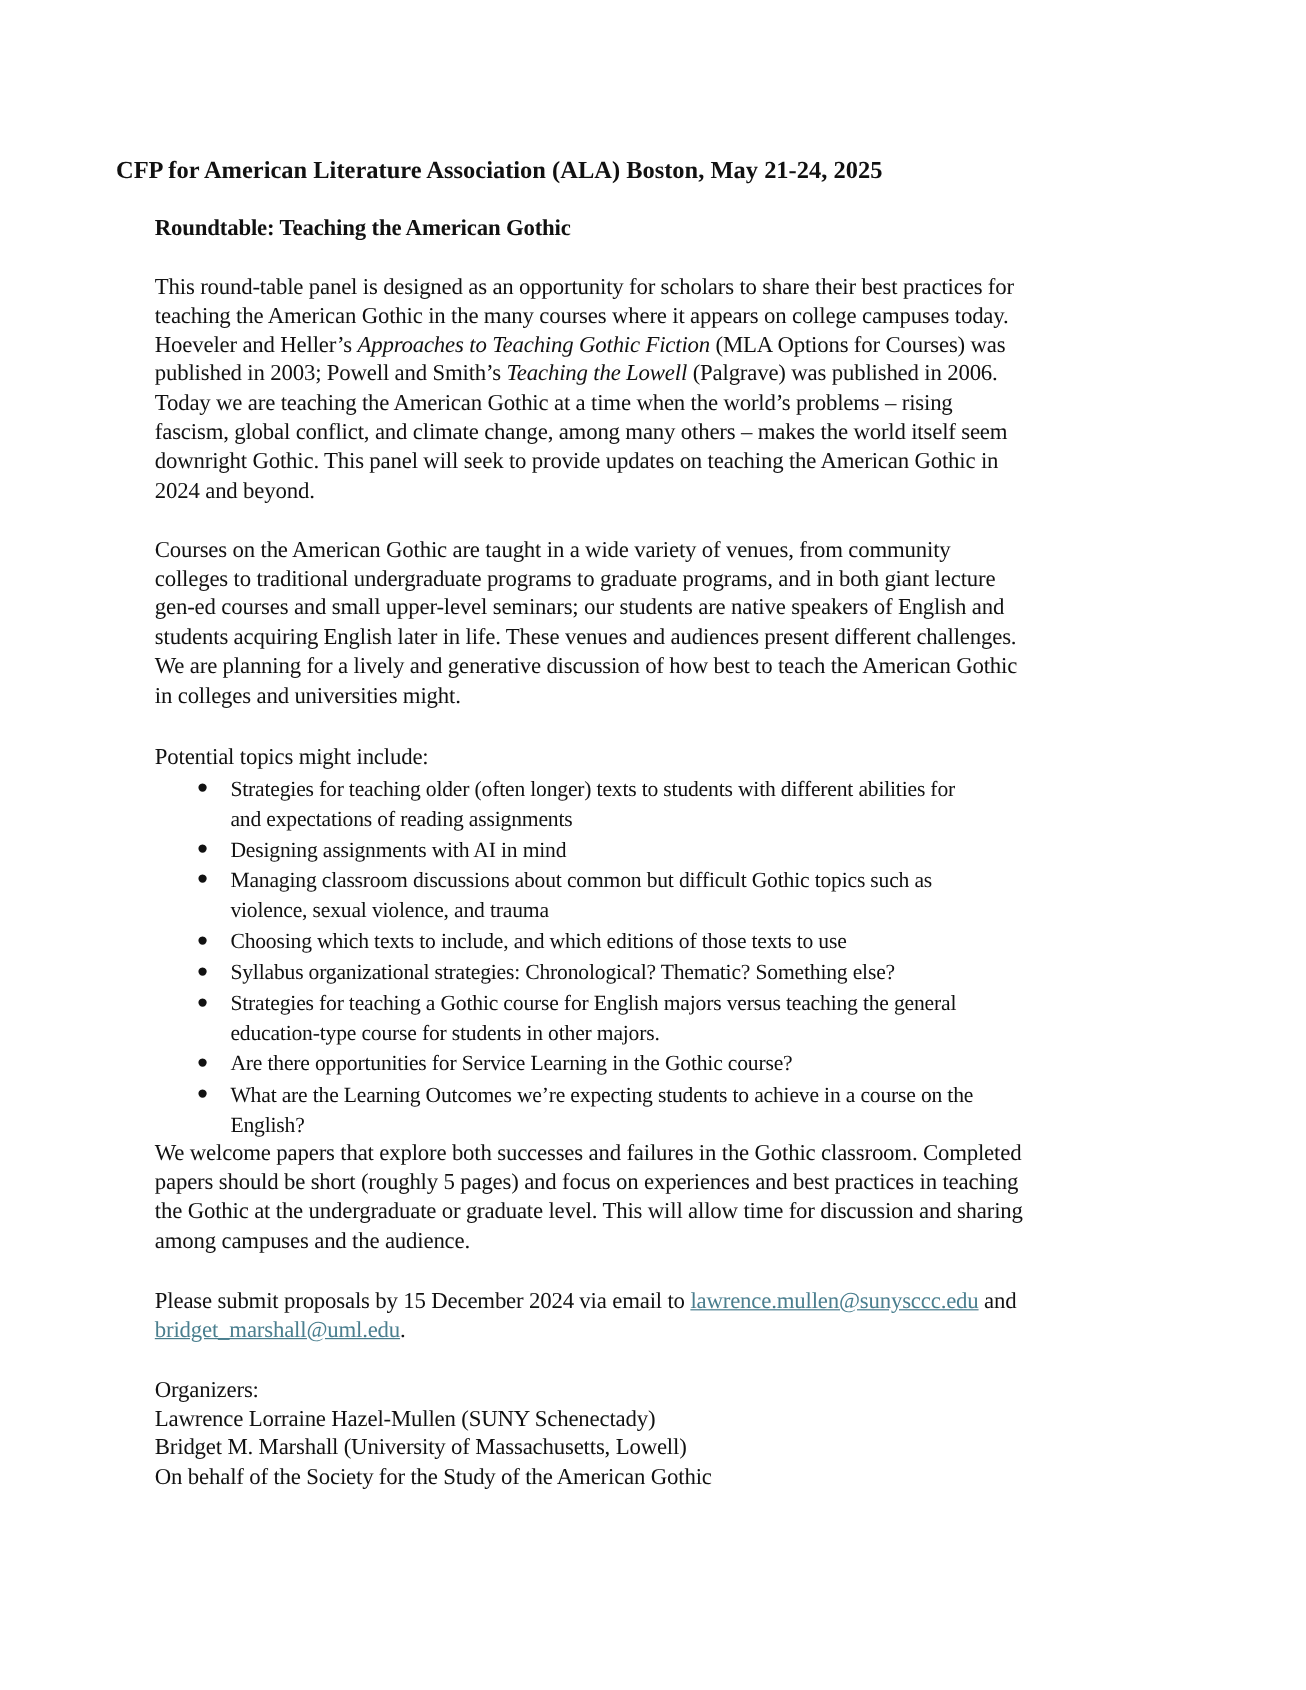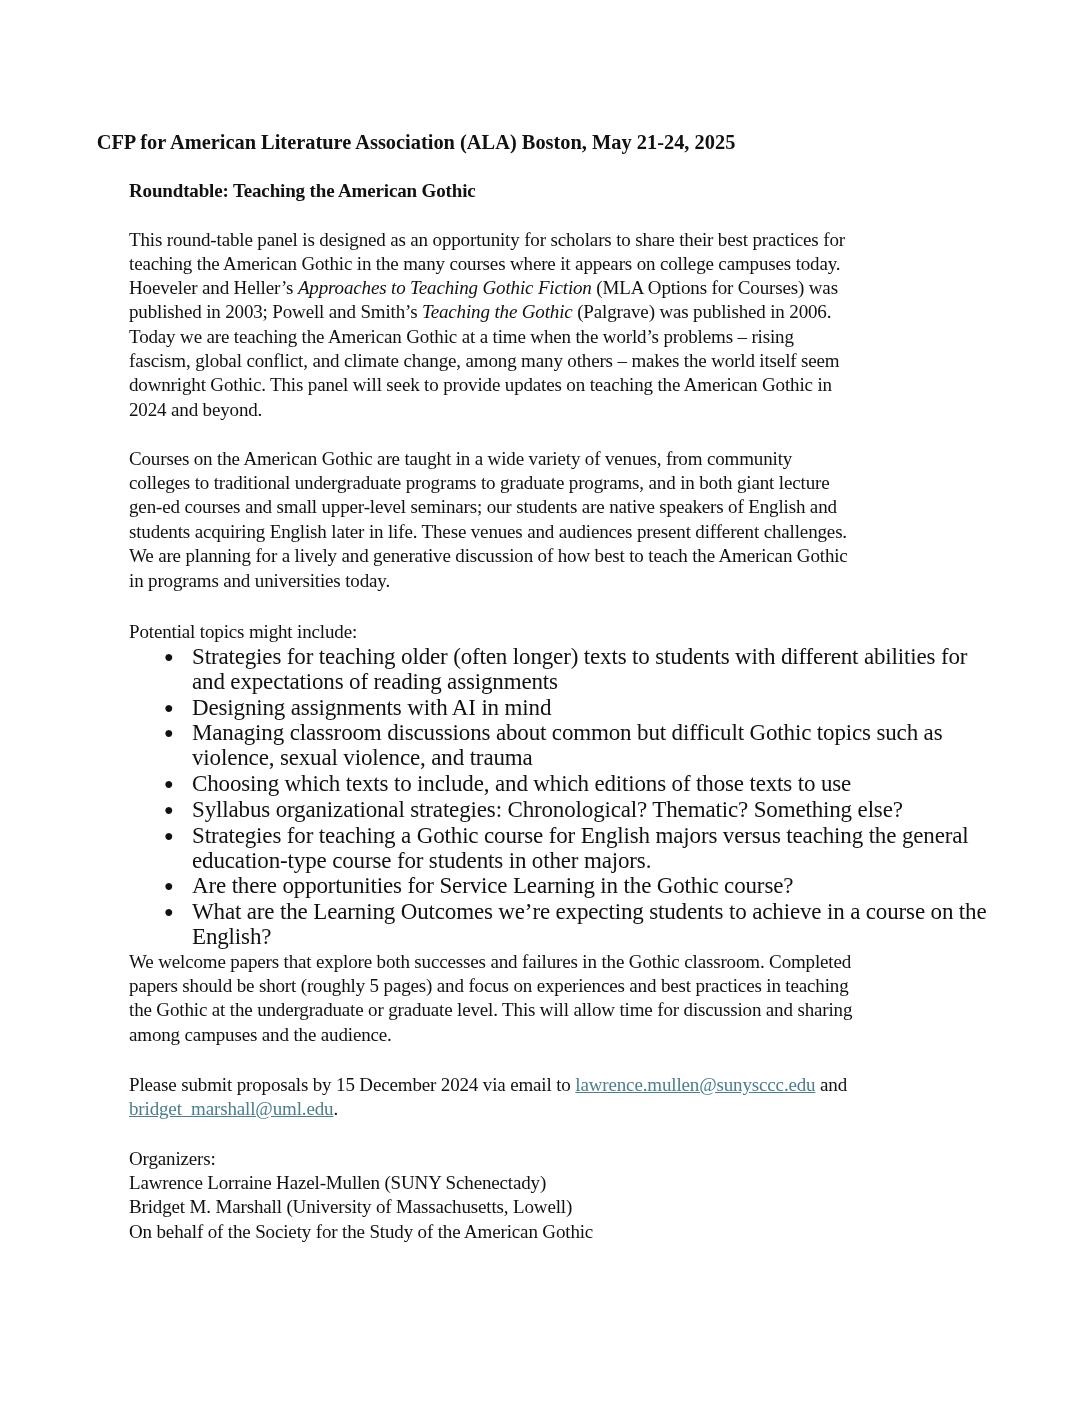--- a/index.html
+++ b/index.html
@@ -6,54 +6,54 @@
   body {
     width: 1088px; height: 1408px; position: relative; overflow: hidden;
     font-family: "Liberation Serif", "DejaVu Serif", serif;
     color: #111111;
   }
   .page { position: absolute; left: 128px; top: 0; width: 840px; }
   .line { position: absolute; left: 1px; font-size: 19px; line-height: 24px; white-space: nowrap; letter-spacing: -0.15px; }
   .title { position: absolute; left: -128px; width: 1088px; text-align: center; top: 130px; font-weight: bold; font-size: 20.4px; line-height: 24px; white-space: nowrap; }
   .subtitle { font-weight: bold; }
   .bullet { position: absolute; left: 36px; font-size: 16px; }
-  .blist { position: absolute; left: 64px; font-size: 23px; line-height: 24px; white-space: nowrap; letter-spacing: -0.15px; }
+  .blist { position: absolute; left: 64px; font-size: 18px; line-height: 24px; white-space: nowrap; letter-spacing: -0.15px; }
   a.email { color: #4a7e8e; text-decoration: underline; }
   i { }
 </style>
 </head>
 <body>
 
 <div class="title">CFP for American Literature Association (ALA) Boston, May 21-24, 2025</div>
 
 <div class="page">
   <div class="line subtitle" style="top:179px">Roundtable: Teaching the American Gothic</div>
 
   <div>
     <div class="line" style="top:228px">This round-table panel is designed as an opportunity for scholars to share their best practices for</div>
     <div class="line" style="top:252px">teaching the American Gothic in the many courses where it appears on college campuses today.</div>
     <div class="line" style="top:276px">
       <span>Hoeveler and Heller’s </span><i>Approaches to Teaching Gothic Fiction</i><span> (MLA Options for Courses) was</span>
     </div>
     <div class="line" style="top:300px">
-      <span>published in 2003; Powell and Smith’s </span><i>Teaching the Gothic</i><span> (Palgrave) was published in 2006.</span>
+      <span>published in 2003; Powell and Smith’s </span><i>Teaching the Lowell</i><span> (Palgrave) was published in 2006.</span>
     </div>
     <div class="line" style="top:325px">Today we are teaching the American Gothic at a time when the world’s problems – rising</div>
     <div class="line" style="top:349px">fascism, global conflict, and climate change, among many others – makes the world itself seem</div>
     <div class="line" style="top:373px">downright Gothic. This panel will seek to provide updates on teaching the American Gothic in</div>
     <div class="line" style="top:398px">2024 and beyond.</div>
   </div>
 
   <div>
     <div class="line" style="top:447px">Courses on the American Gothic are taught in a wide variety of venues, from community</div>
     <div class="line" style="top:471px">colleges to traditional undergraduate programs to graduate programs, and in both giant lecture</div>
     <div class="line" style="top:495px">gen-ed courses and small upper-level seminars; our students are native speakers of English and</div>
     <div class="line" style="top:520px">students acquiring English later in life. These venues and audiences present different challenges.</div>
     <div class="line" style="top:544px">We are planning for a lively and generative discussion of how best to teach the American Gothic</div>
-    <div class="line" style="top:569px">in programs and universities today.</div>
+    <div class="line" style="top:569px">in colleges and universities might.</div>
   </div>
 
   <div class="line" style="top:620px">Potential topics might include:</div>
 
   <div>
     <div>
       <span class="bullet" style="top:648px">●</span>
       <div class="blist" style="top:645px">Strategies for teaching older (often longer) texts to students with different abilities for</div>
       <div class="blist" style="top:670px">and expectations of reading assignments</div>
     </div>

